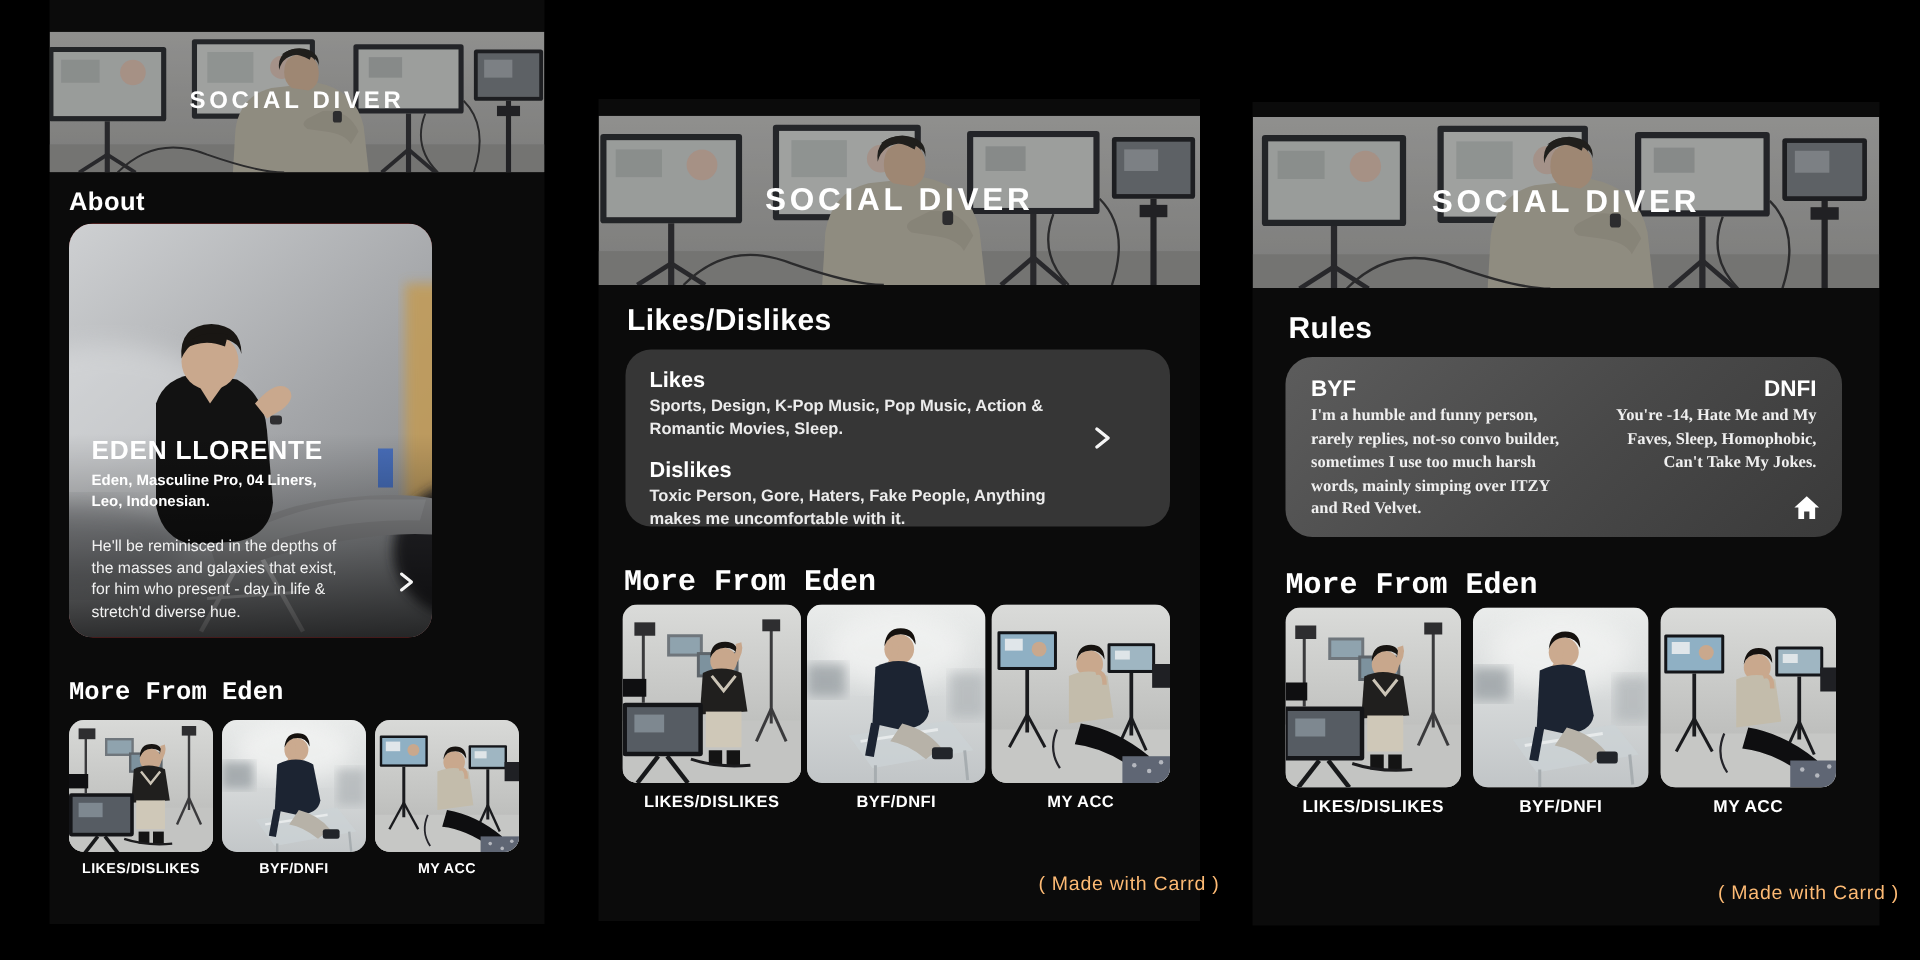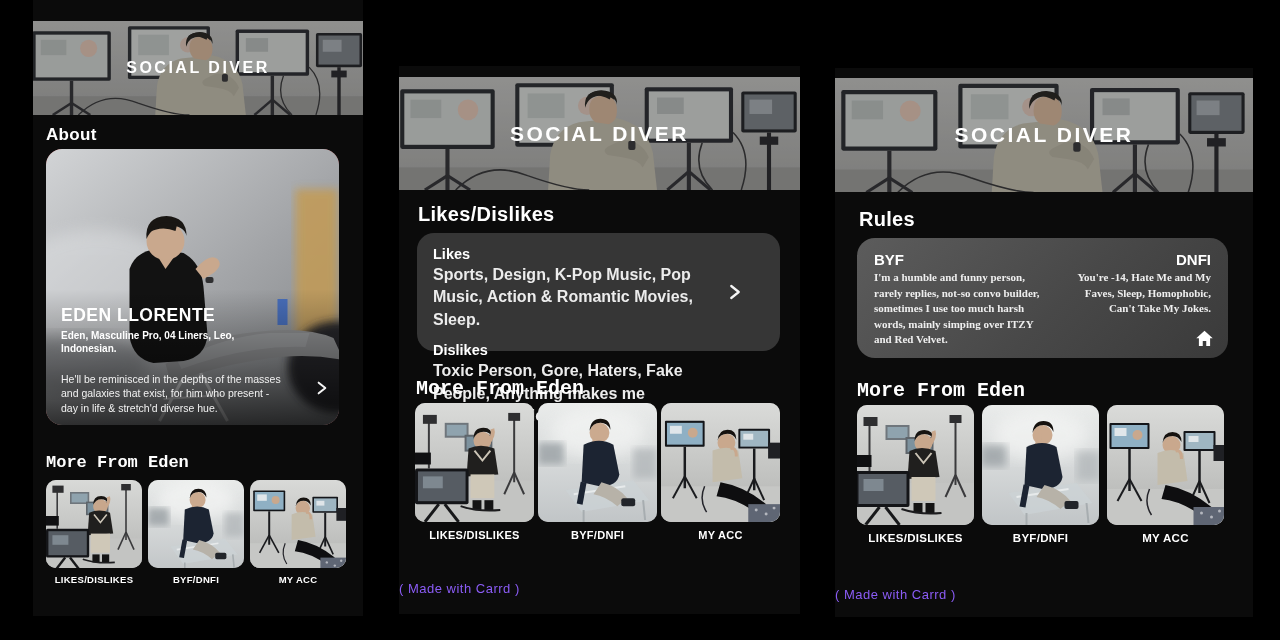--- a/index.html
+++ b/index.html
@@ -25,39 +25,39 @@
   .section-heading { position: absolute; color: #fff; font-weight: bold; letter-spacing: 0.3px; }
   #about-heading { left: 13px; top: 125px; font-size: 17px; }
   #likes-heading { left: 19px; top: 137px; font-size: 20px; }
   #rules-heading { left: 24px; top: 140px; font-size: 20px; }
   .more-heading { font-weight: bold; color: #fff; font-family: Liberation Mono, monospace; }
   #panel-about .more-heading { left: 13px; top: 453px; font-size: 17px; position: absolute; }
   #panel-likes .more-heading { left: 17px; top: 311px; font-size: 20px; position: absolute; }
   #panel-rules .more-heading { left: 22px; top: 311px; font-size: 20px; position: absolute; }
 
   
-  .about-card { position: absolute; left: 13px; top: 149px; width: 293px; height: 276px;
+  .about-card { position: absolute; left: 13px; top: 149px; width: 242px; height: 276px;
     border-radius: 16px; overflow: hidden; background: #7f1d1d; }
   .about-card > svg { position: absolute; inset: 0; width: 100%; height: 100%; display: block; }
   .about-text { position: absolute; left: 15px; right: 58px; bottom: 10px; color: #fff; }
   .about-name { font-size: 17.5px; font-weight: bold; letter-spacing: 0.5px; margin-bottom: 3px; }
   .about-tagline { font-size: 10px; font-weight: bold; line-height: 1.35; margin-bottom: 16px; }
   .about-bio { font-size: 10.5px; line-height: 1.38; color: #f1f1f1; }
 
   .chev-btn { position: absolute; width: 20px; height: 26px; background: transparent;
     border: none; cursor: pointer; padding: 0; }
   .chev-btn svg { width: 100%; height: 100%; display: block; }
   #about-chev { right: 9px; top: 228px; width: 16px; height: 22px; }
 
   
   .likes-card { position: absolute; left: 18px; top: 167px; width: 363px; height: 118px;
     background: #363636; border-radius: 17px; padding: 13px 16px; color: #fff; }
   .likes-block + .likes-block { margin-top: 11px; }
   .likes-block-title { font-size: 14.5px; font-weight: bold; margin-bottom: 2px; }
-  .likes-block-text { font-size: 16px; font-weight: bold; line-height: 1.4; color: #ececec;
+  .likes-block-text { font-size: 11px; font-weight: bold; line-height: 1.4; color: #ececec;
     max-width: 300px; }
   #likes-chev { right: 36px; top: 46px; width: 18px; height: 26px; }
 
   
   .rules-card { position: absolute; left: 22px; top: 170px; width: 371px; height: 120px;
     background: linear-gradient(135deg, #5c5c5c 0%, #484848 55%, #3a3a3a 100%);
     border-radius: 18px; padding: 13px 17px; color: #fff; display: flex;
     justify-content: space-between; }
   .rules-col { width: 50%; }
   .rules-col.right { width: 44%; text-align: right; }
@@ -79,22 +79,22 @@
   #panel-about .t1 { left: 13px; } #panel-about .t2 { left: 115px; } #panel-about .t3 { left: 217px; }
   #panel-likes .thumb-group { top: 337px; width: 119px; }
   #panel-likes .thumb-img { height: 119px; }
   #panel-likes .thumb-label { font-size: 11px; }
   #panel-likes .t1 { left: 16px; } #panel-likes .t2 { left: 139px; } #panel-likes .t3 { left: 262px; }
   #panel-rules .thumb-group { top: 337px; width: 117px; }
   #panel-rules .thumb-img { height: 120px; }
   #panel-rules .thumb-label { font-size: 11.5px; }
   #panel-rules .t1 { left: 22px; } #panel-rules .t2 { left: 147px; } #panel-rules .t3 { left: 272px; }
 
-  .footer-link { position: absolute; left: 0; width: 100%; text-align: left;
-    color: #8b5cf6; font-size: 13px; letter-spacing: 0.5px; cursor: pointer; }
+  .footer-link { position: absolute; left: 13px; width: 100%; text-align: right;
+    color: #fdba74; font-size: 13px; letter-spacing: 0.5px; cursor: pointer; }
   #panel-likes .footer-link { top: 515px; }
   #panel-rules .footer-link { top: 519px; }
 
   .defs-holder { position: absolute; width: 0; height: 0; overflow: hidden; }
 </style>
 </head>
 <body>
 
 <svg class="defs-holder" aria-hidden="true">
   <defs>

